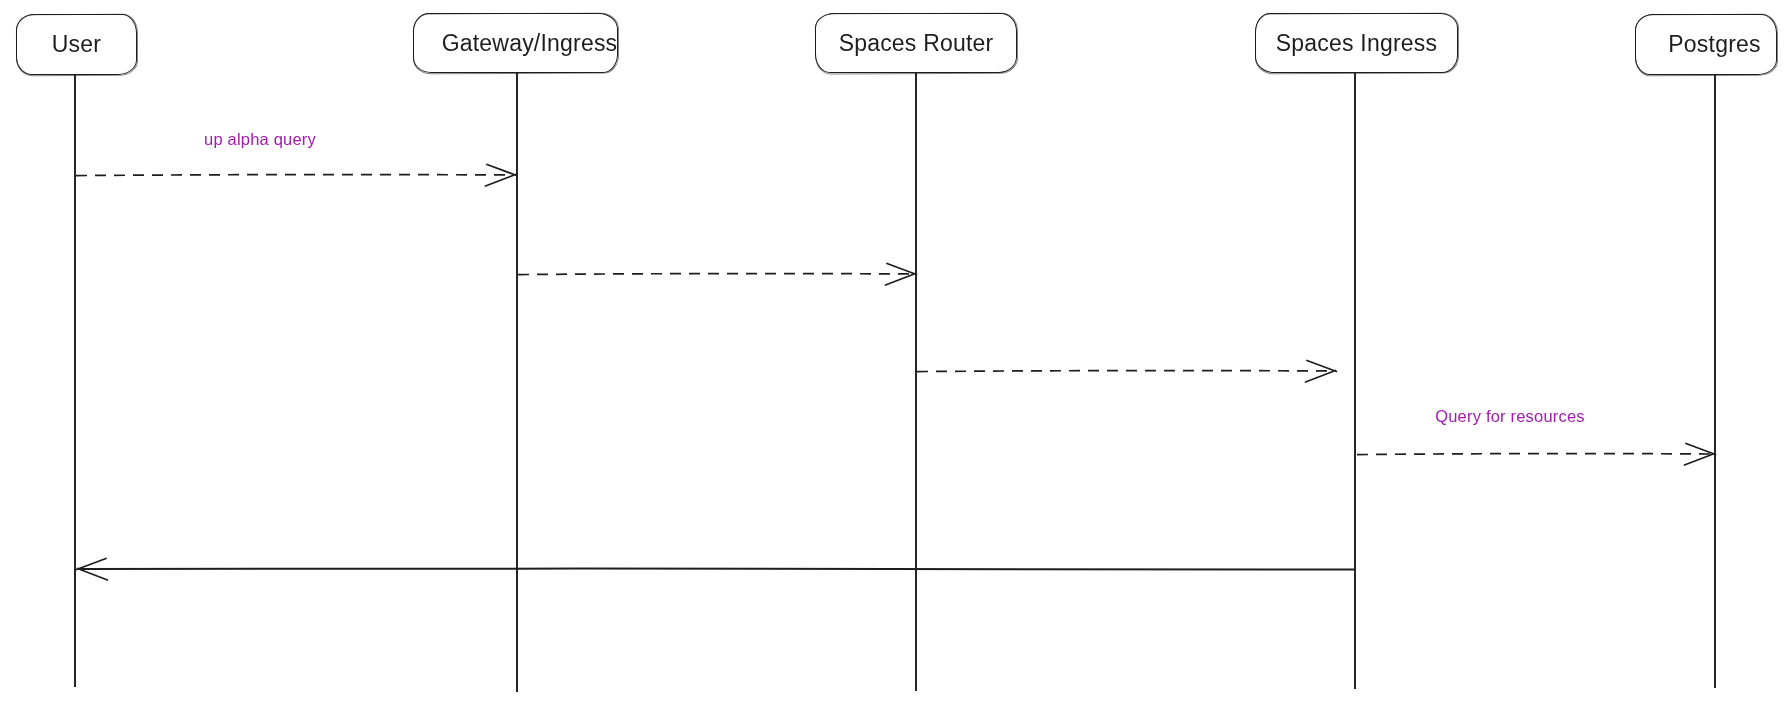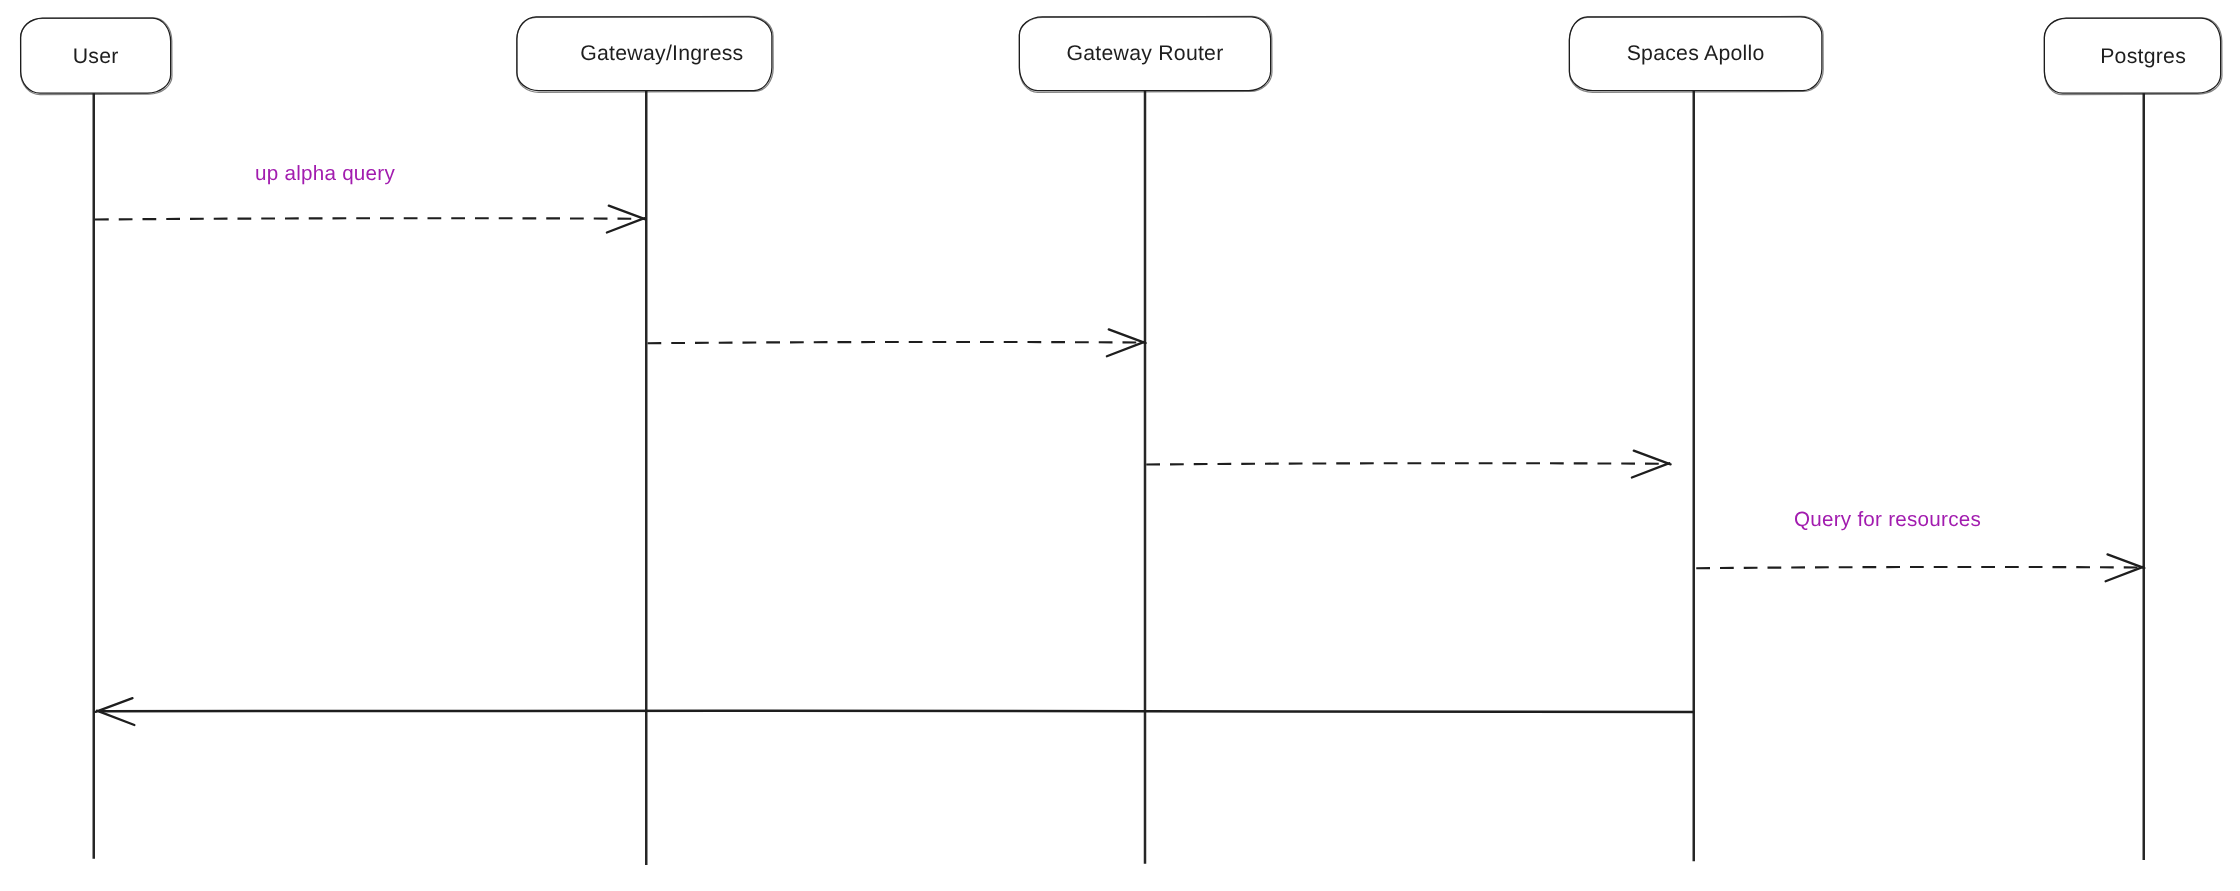--- a/index.html
+++ b/index.html
@@ -21,21 +21,21 @@
   .actor {
     position: absolute;
     background: #ffffff;
     border: 1.7px solid #1e1e1e;
     display: flex;
     align-items: center;
     justify-content: center;
     box-sizing: border-box;
     z-index: 3;
     color: #1e1e1e;
-    font-size: 17px;
+    font-size: 23px;
     letter-spacing: 0.2px;
   }
   .actor::before {
     content: "";
     position: absolute;
     inset: -1.5px;
     border: 1px solid rgba(30,30,30,0.55);
     border-radius: inherit;
     transform: rotate(-0.25deg);
     pointer-events: none;
@@ -117,24 +117,24 @@
   <div class="lifeline l3"></div>
   <div class="lifeline l4"></div>
 
   <div class="actor a0">
     <span>User</span>
   </div>
   <div class="actor a1">
     <span>Gateway/Ingress</span>
   </div>
   <div class="actor a2">
-    <span>Gateway Router</span>
+    <span>Spaces Router</span>
   </div>
   <div class="actor a3">
-    <span>Spaces Apollo</span>
+    <span>Spaces Ingress</span>
   </div>
   <div class="actor a4">
     <span>Postgres</span>
   </div>
 
   <div class="msg-label ml0">up alpha query</div>
   <div class="msg-label ml3">Query for resources</div>
 
 </div>
 

